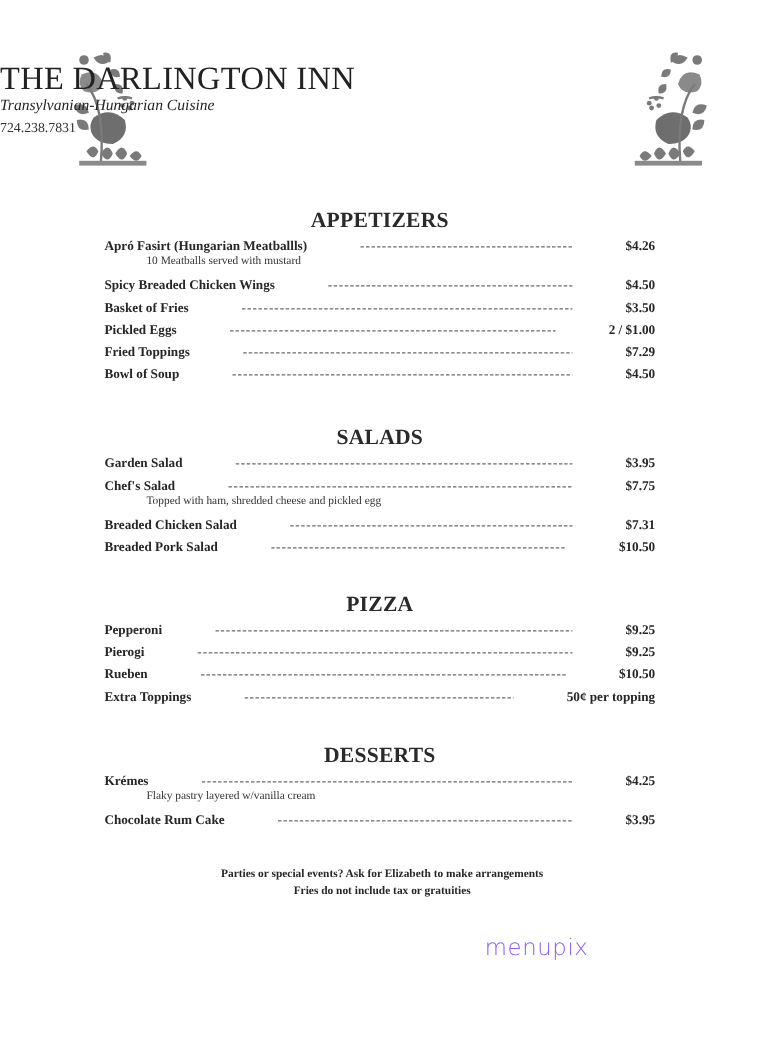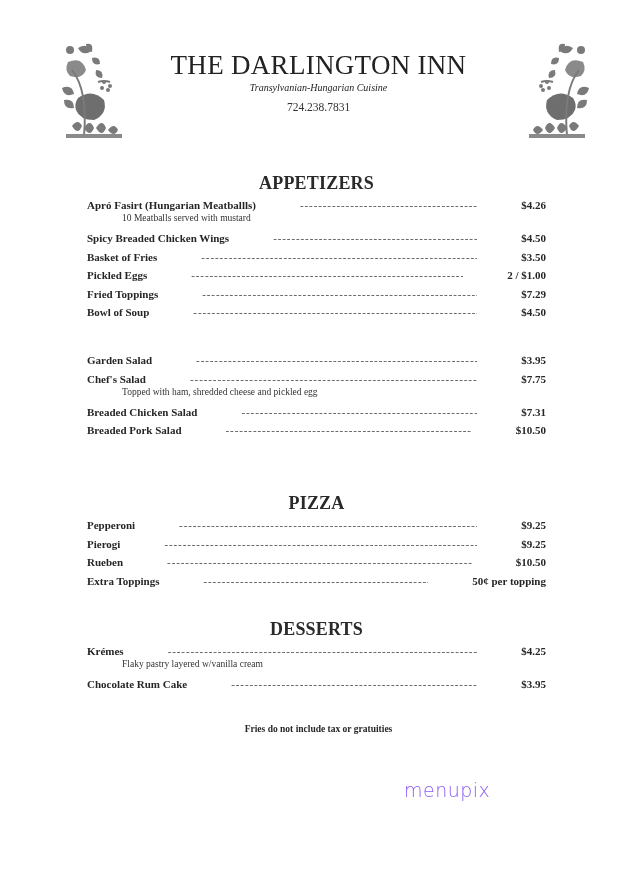--- a/index.html
+++ b/index.html
@@ -3,23 +3,23 @@
 <meta charset="utf-8">
 <style>
   html, body { margin: 0; padding: 0; background: #ffffff; }
   body {
     width: 637px; height: 877px; position: relative; overflow: hidden;
     font-family: "Liberation Serif", "DejaVu Serif", serif; color: #1e1e1e;
   }
   .ornament { position: absolute; top: 40px; width: 76px; height: 104px; }
   .ornament.left { left: 58px; }
   .ornament.right { left: 517px; }
-  .header { position: absolute; top: 50px; left: 0; width: 637px; text-align: center; font-family: Liberation Serif, serif; }
+  .header { position: absolute; top: 50px; left: 0; width: 637px; text-align: left; font-family: Liberation Serif, serif; }
   .title { font-size: 27px; letter-spacing: 0.3px; line-height: 30px; color: #222; }
-  .subtitle { font-size: 10px; font-style: italic; line-height: 16px; margin-top: 0px; color: #222; }
+  .subtitle { font-size: 13px; font-style: italic; line-height: 16px; margin-top: 0px; color: #222; }
   .phone { font-size: 11.5px; line-height: 14px; margin-top: 4px; color: #333; }
 
   .section { position: absolute; left: 87px; width: 459px; }
   .section-title {
     text-align: center; font-weight: bold; font-size: 18px; letter-spacing: 0.2px;
     color: #2a2a2a; height: 22px; line-height: 22px; margin-bottom: 4px;
   }
   .item { height: 18.6px; }
   .row { display: flex; align-items: baseline; font-size: 11px; font-weight: bold; line-height: 15px; color: #262626; gap: 43px; }
   .row .name { white-space: nowrap; }
@@ -131,20 +131,21 @@
   <div class="item">
     <div class="row">
         <span class="name">Bowl of Soup</span>
         <span class="dots"></span>
         <span class="price">$4.50</span>
       </div>
   </div>
 </div>
 
 <div class="section" style="top:353px;">
+  <div class="section-title">SALADS</div>
   <div class="item">
     <div class="row">
         <span class="name">Garden Salad</span>
         <span class="dots"></span>
         <span class="price">$3.95</span>
       </div>
   </div>
   <div class="item has-desc">
     <div class="row">
         <span class="name">Chef's Salad</span>
@@ -214,16 +215,17 @@
   <div class="item">
     <div class="row">
         <span class="name">Chocolate Rum Cake</span>
         <span class="dots"></span>
         <span class="price">$3.95</span>
       </div>
   </div>
 </div>
 
 <div class="footer">
+  <div>Parties or special events? Ask for Elizabeth to make arrangements</div>
   <div>Fries do not include tax or gratuities</div>
 </div>
 
 <div class="watermark">menupix</div>
 
 </body></html>

